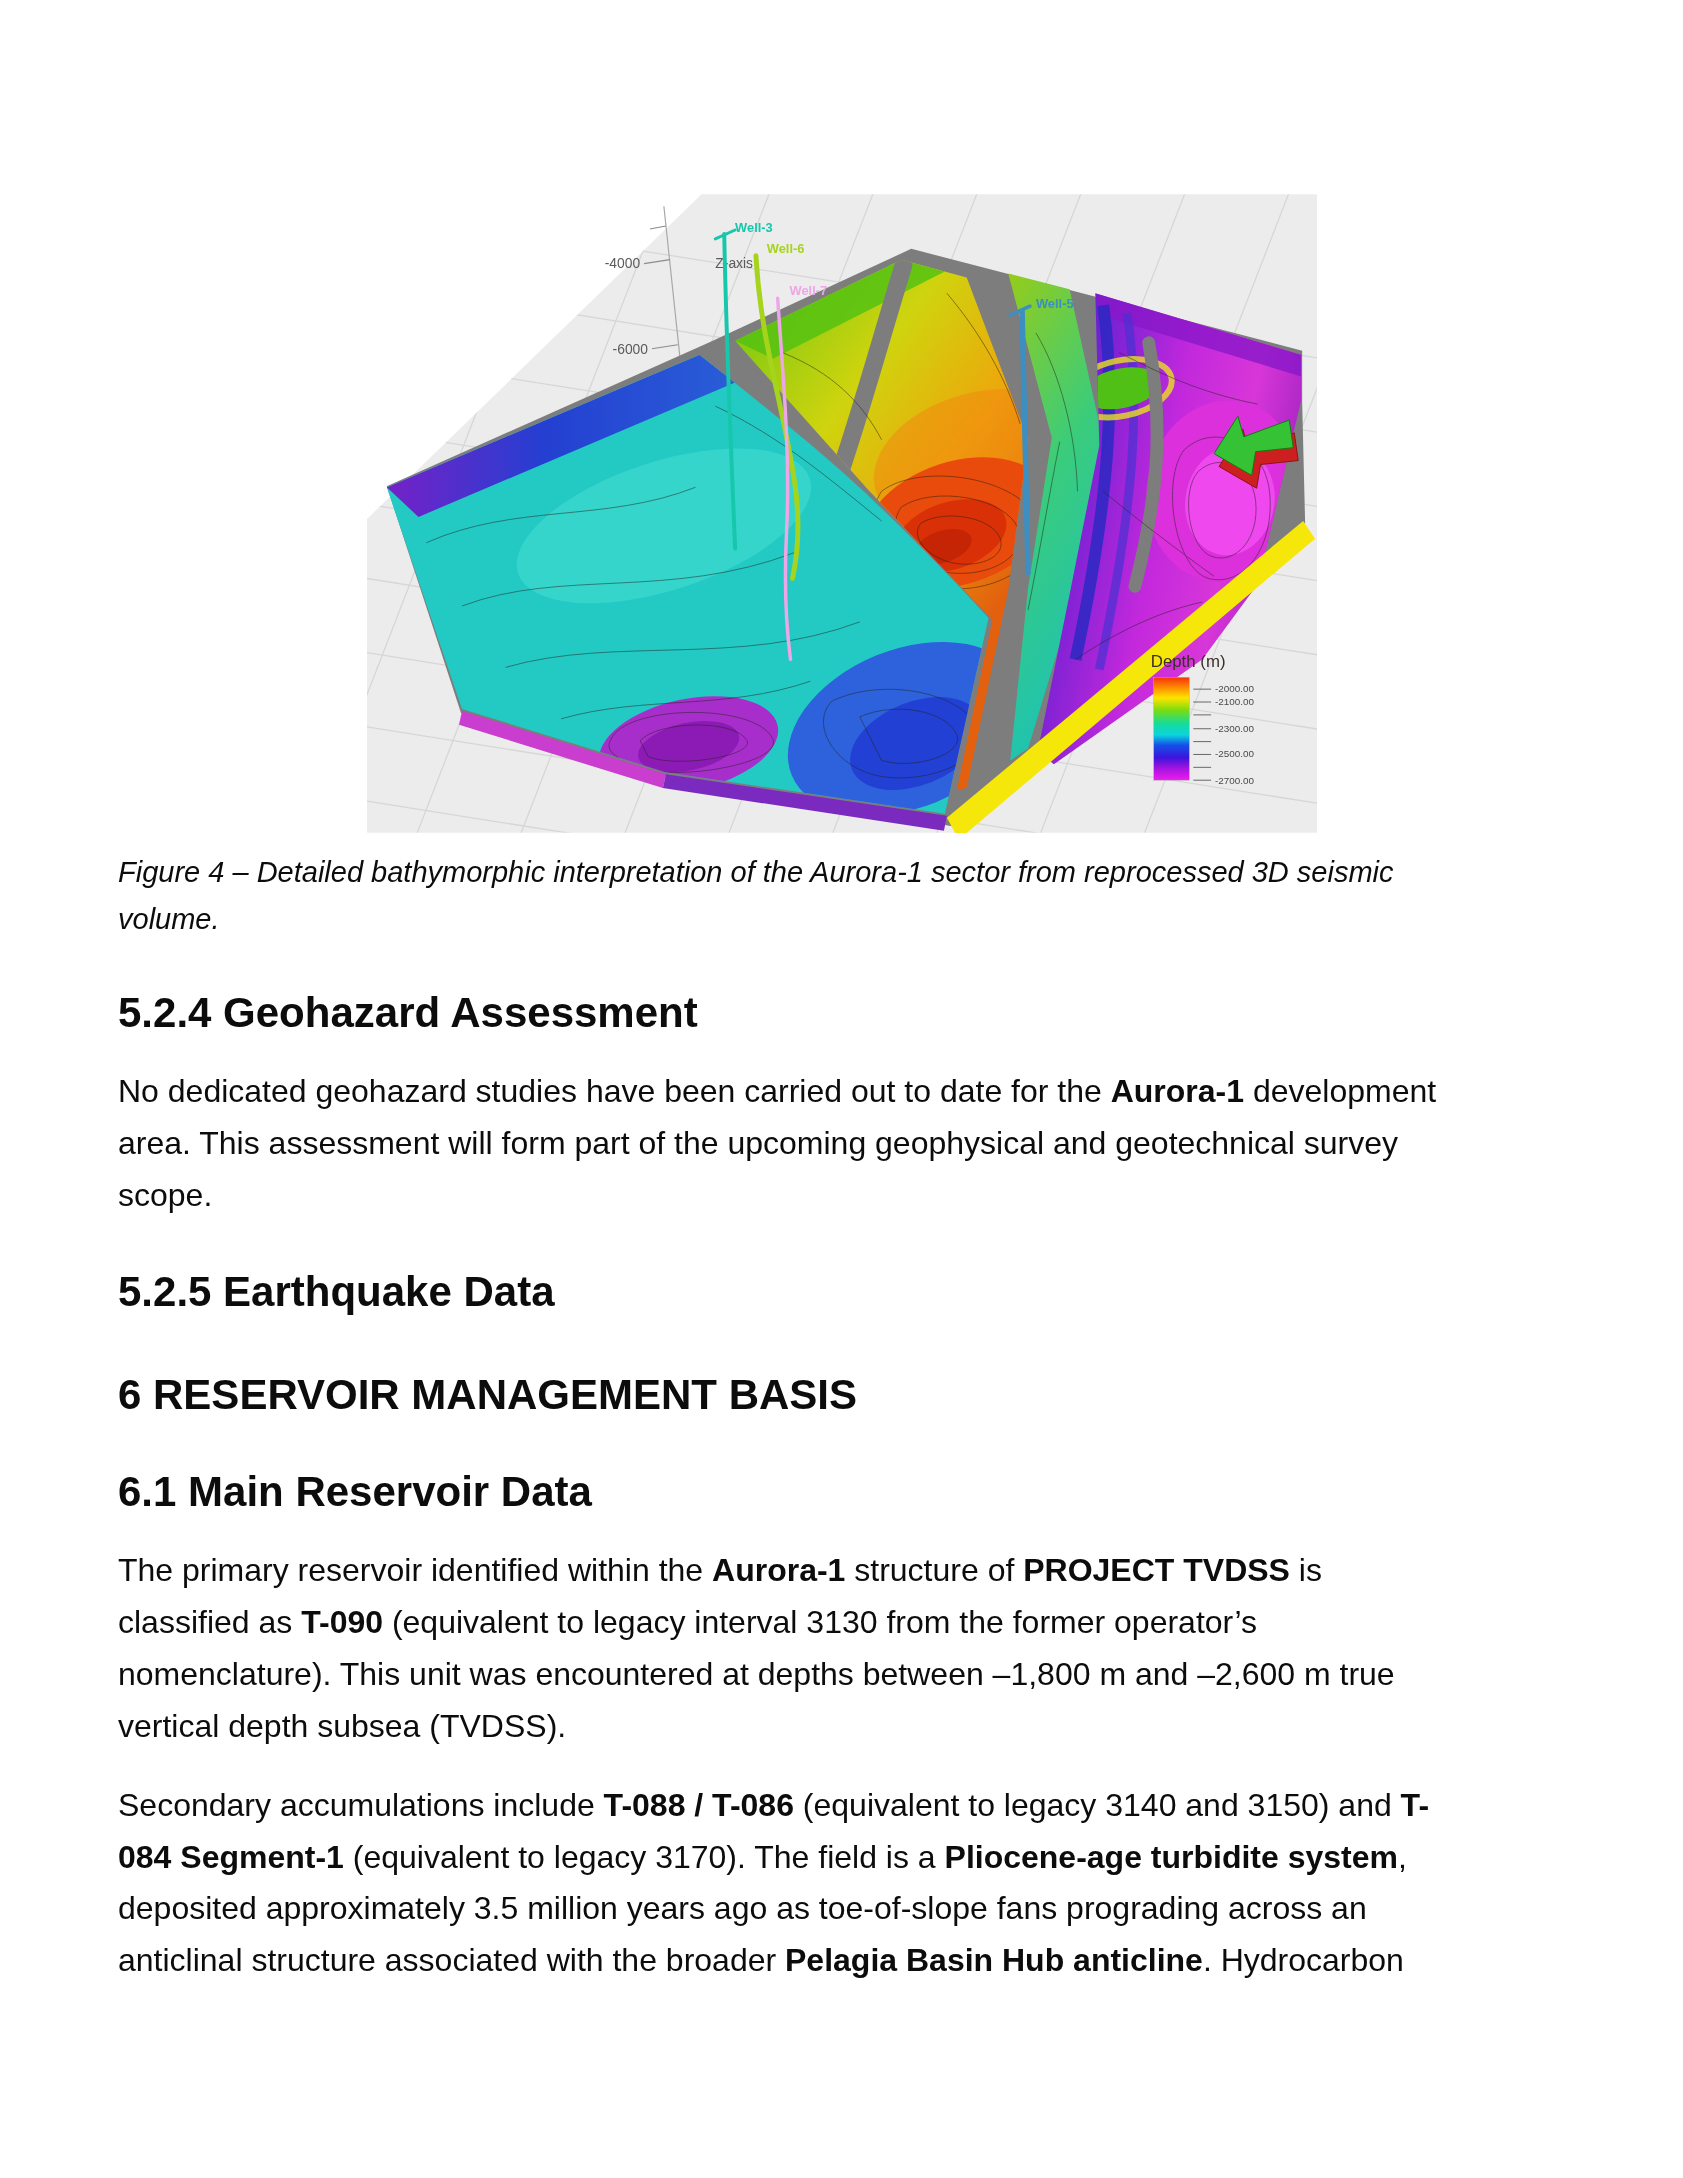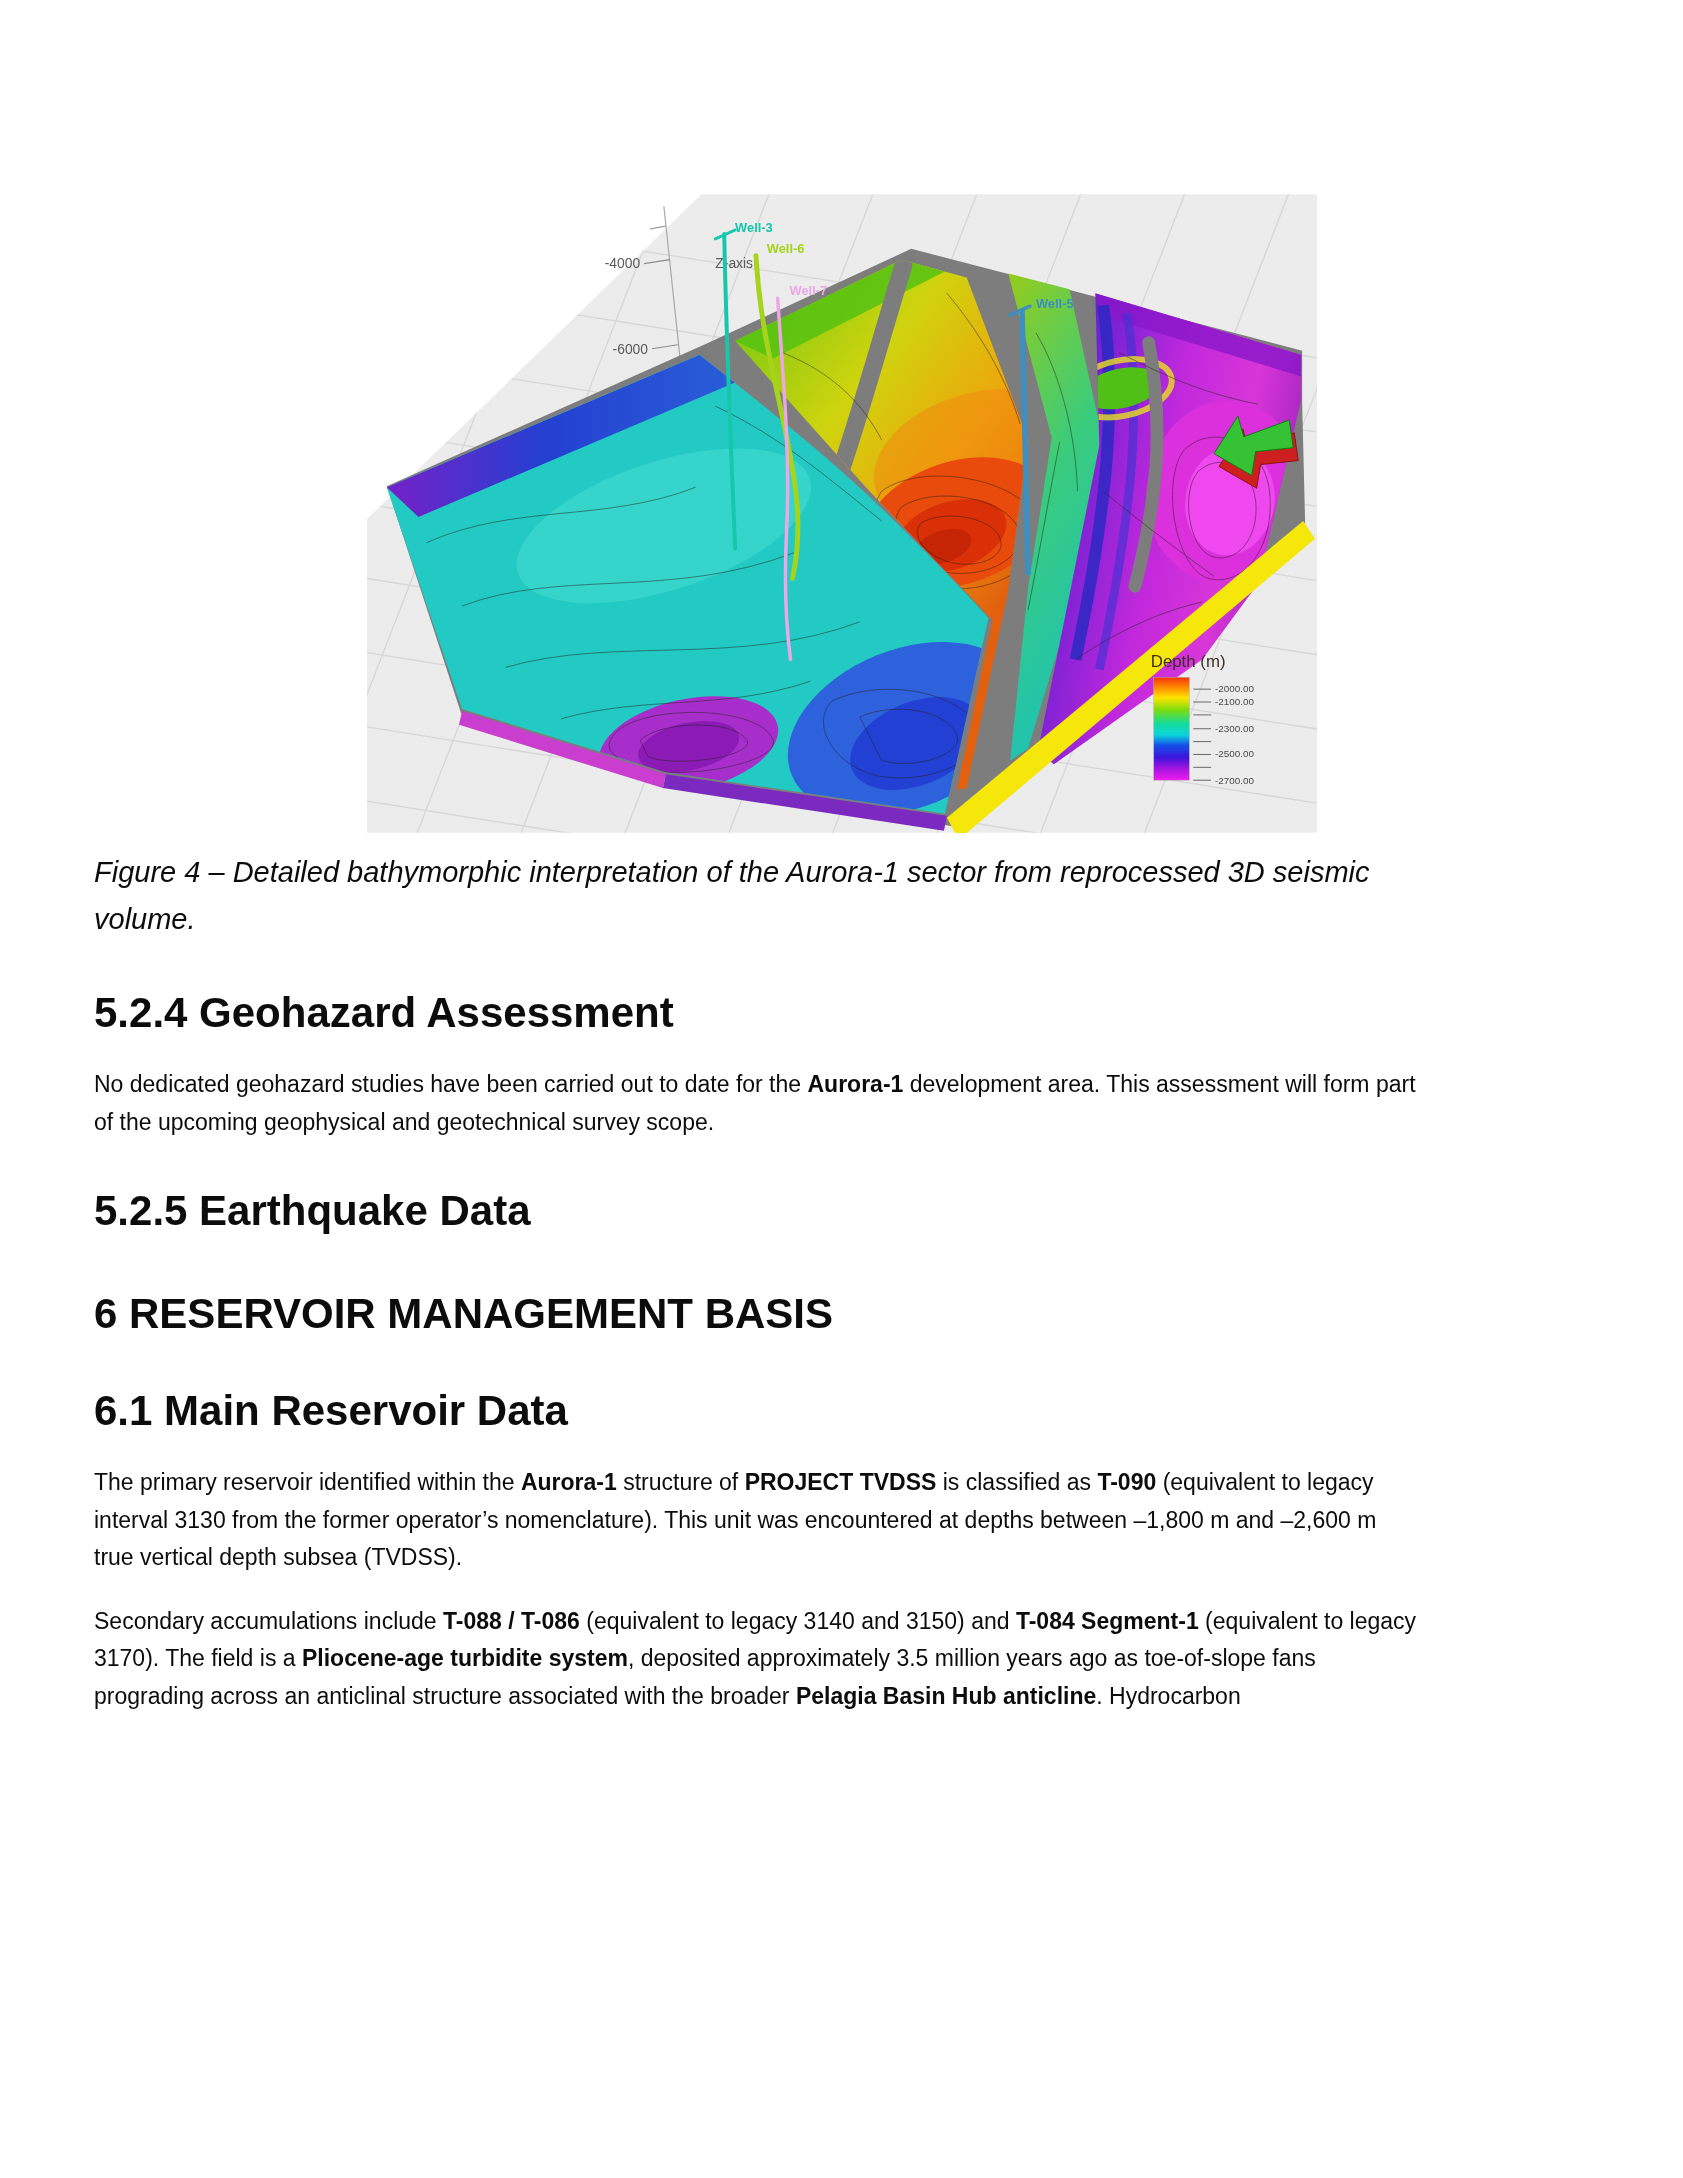--- a/index.html
+++ b/index.html
@@ -1,24 +1,24 @@
 <!DOCTYPE html>
 <html><head>
 <meta charset="utf-8">
 <style>
   html,body{margin:0;padding:0;background:#ffffff;}
   body{font-family:"Liberation Sans",sans-serif;color:#0c0c0c;}
   .page{position:relative;width:1683px;height:2178px;background:#ffffff;overflow:hidden;}
   .figure-wrap{width:950px;height:639px;margin:194px auto 0 auto;}
   .figure-wrap svg{display:block;}
   .figure-wrap text{font-family:"Liberation Sans",sans-serif;}
-  .content{padding:0 94px;width:1327px;}
+  .content{padding:0 118px;width:1327px;}
   .caption{font-style:italic;font-size:29px;line-height:1.62;margin:16px 0 0 0;}
   h3{font-size:42px;font-weight:bold;margin:44px 0 0 0;line-height:1.25;}
-  p.body{font-size:23px;line-height:1.62;margin:27px 0 0 0;}
+  p.body{font-size:32px;line-height:1.62;margin:27px 0 0 0;}
   p.body b, .caption b{font-weight:bold;}
   .big-gap{margin-top:51px;}
   .zlabel{font-size:14px;fill:#5a5a5a;}
   .welllabel{font-size:13px;font-weight:bold;}
   .legendtick{font-size:10px;fill:#4a4a4a;}
   .contour{fill:none;stroke:#23231f;stroke-width:1;opacity:0.5;}
   .contour2{fill:none;stroke:#2e1f0c;stroke-width:1;opacity:0.5;}
 </style>
 </head>
 <body>

